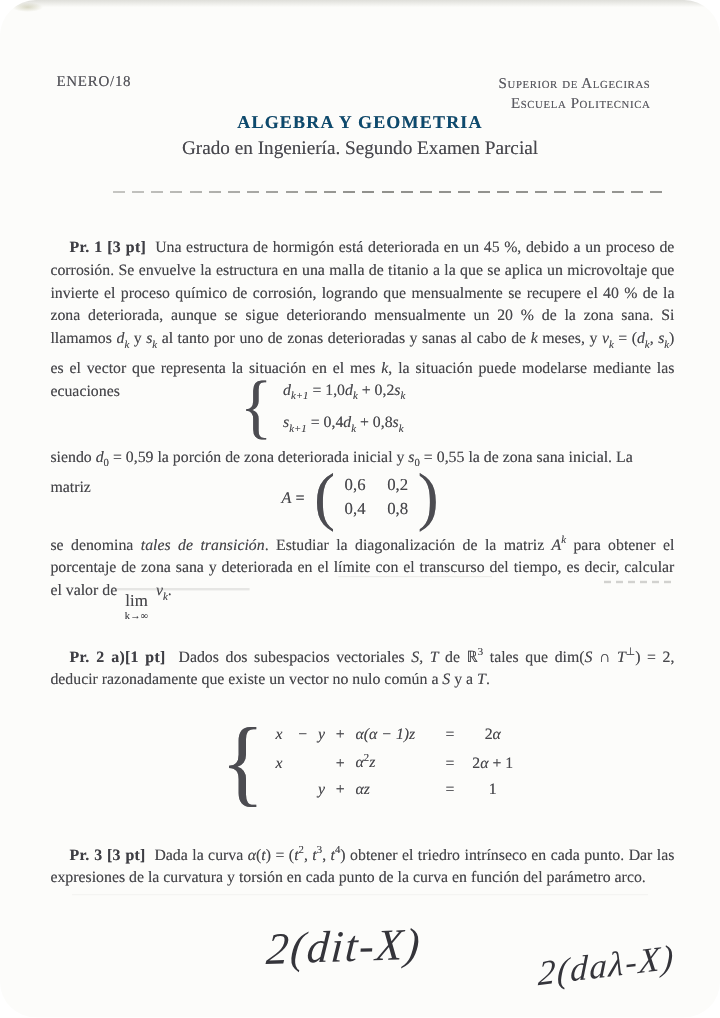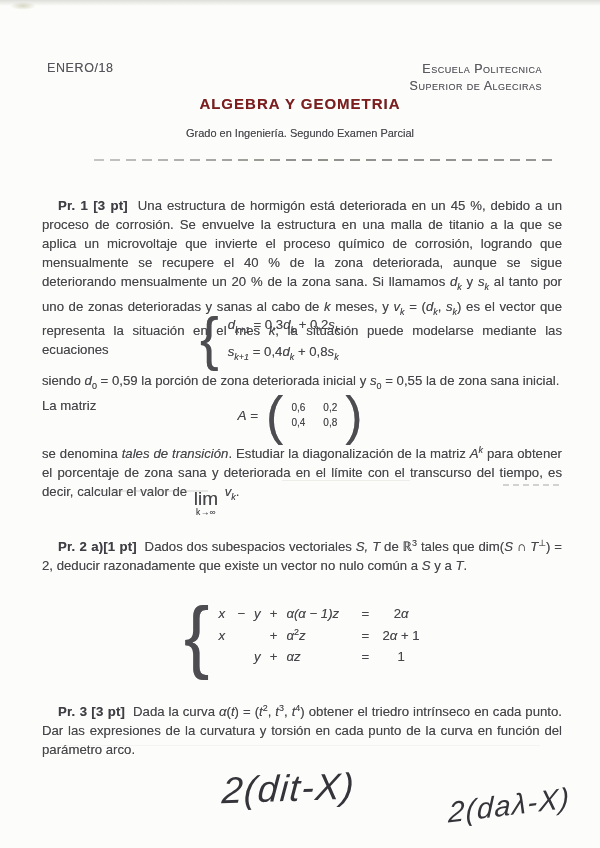--- a/index.html
+++ b/index.html
@@ -1,41 +1,42 @@
 <!DOCTYPE html>
 <html><head>
 <meta charset="utf-8">
 <style>
   html,body{margin:0;padding:0;background:#ffffff;}
   .page{
     position:relative;width:600px;height:848px;overflow:hidden;
     background:#fcfcfa;
-    font-family:Liberation Sans, sans-serif;
+    font-family:Liberation Serif, serif;
     color:#47474b;
+    border-radius:30px;
   }
   .txt{ text-shadow:0 0 .5px rgba(70,70,76,.55); }
   
   .edge-top{position:absolute;top:0;left:0;right:0;height:6px;
     background:linear-gradient(180deg,rgba(186,186,178,.45),rgba(186,186,178,0));}
   .blob{position:absolute;top:2px;left:10px;width:26px;height:8px;border-radius:50%;
     background:radial-gradient(ellipse at center,rgba(150,148,100,.35),rgba(150,148,100,0) 70%);}
   .art{position:absolute;background:#9a9a96;}
   .art1{top:484px;left:503px;width:58px;height:2px;opacity:.38;
     background:repeating-linear-gradient(90deg,#8d8d89 0 6px,transparent 6px 10px);}
   .art2{top:490px;left:96px;width:112px;height:1.5px;opacity:.22;}
   .art3{top:480px;left:282px;width:128px;height:1px;opacity:.15;}
   .art4{top:745px;left:60px;width:480px;height:1px;opacity:.08;}
   
   .date{position:absolute;top:61px;left:47px;font-size:12.5px;letter-spacing:.6px;color:#55555b;}
   .school{position:absolute;top:61px;right:58px;text-align:right;
     font-variant:small-caps;font-size:12.5px;line-height:17px;letter-spacing:.5px;color:#5a5a61;}
   .title{position:absolute;top:95px;left:0;right:0;text-align:center;
-    font-size:15px;font-weight:700;letter-spacing:1px;color:#7f1d1d;margin:0;}
+    font-size:15px;font-weight:700;letter-spacing:1px;color:#0c4a6e;margin:0;}
   .subtitle{position:absolute;top:115px;left:0;right:0;text-align:center;
-    font-size:11px;font-weight:400;color:#47474d;margin:12px;}
+    font-size:16px;font-weight:400;color:#47474d;margin:0;}
   .dashes{position:absolute;top:159px;left:94px;width:462px;height:2px;
     background:repeating-linear-gradient(90deg,#84847f 0 10px,transparent 10px 16px);
     -webkit-mask-image:linear-gradient(90deg,rgba(0,0,0,.45),rgba(0,0,0,.9) 45%,rgba(0,0,0,.85));
             mask-image:linear-gradient(90deg,rgba(0,0,0,.45),rgba(0,0,0,.9) 45%,rgba(0,0,0,.85));}
   
   .par{position:absolute;left:42px;width:520px;margin:0;
     font-size:13.2px;line-height:19px;text-align:justify;}
   .indent{text-indent:16px;}
   b{font-weight:700;color:#3e3e44;letter-spacing:.2px;}
   sub,sup{font-size:.68em;}
@@ -58,57 +59,57 @@
     font-size:13.2px;justify-items:center;align-items:baseline;}
   .grid span:nth-child(7n+1){justify-self:start;min-width:10px;}
   .grid span:nth-child(7n+5){min-width:66px;}
   .grid span:nth-child(7n){justify-self:start;min-width:46px;text-align:center;}
   
   .matrix{position:absolute;top:389px;left:0;right:0;display:flex;
     justify-content:center;align-items:center;gap:5px;}
   .mname{font-size:13.5px;margin-right:3px;}
   .paren{font-size:52px;line-height:1;font-weight:300;color:#4c4c51;transform:scaleY(1.04);}
   .mgrid{display:grid;grid-template-columns:auto auto;column-gap:18px;row-gap:4px;
-    font-size:10px;text-align:center;margin:0 3px;}
+    font-size:14px;text-align:center;margin:0 3px;}
   
   .lim{display:inline-flex;flex-direction:column;align-items:center;
     line-height:.95;vertical-align:-9px;margin:0 3px;}
-  .limtop{font-size:19px;}
+  .limtop{font-size:14px;}
   .limbot{font-size:8.5px;letter-spacing:.3px;}
   
   .hw{position:absolute;font-style:italic;color:#34343a;letter-spacing:1.5px;font-weight:400;}
   .hw-left{top:768px;left:222px;font-size:37px;transform:rotate(-2deg) skewX(-6deg);}
   .hw-right{top:789px;left:448px;font-size:29px;transform:rotate(-7deg) skewX(-9deg);}
 </style>
 </head>
 <body>
 
 <div class="page">
 
   <div class="edge-top"></div>
   <div class="blob"></div>
 
   <div class="date txt">ENERO/18</div>
 
   <div class="school txt">
+    <div>Superior de Algeciras</div>
     <div>Escuela Politecnica</div>
-    <div>Superior de Algeciras</div>
   </div>
 
   <h1 class="title txt">ALGEBRA Y GEOMETRIA</h1>
   <h2 class="subtitle txt">Grado en Ingeniería. Segundo Examen Parcial</h2>
 
   <div class="dashes"></div>
 
   <p class="par indent txt p-intro"><b>Pr. 1 [3 pt]</b><span>&nbsp; Una estructura de hormigón está deteriorada en un 45 %, debido a un proceso de corrosión. Se envuelve la estructura en una malla de titanio a la que se aplica un microvoltaje que invierte el proceso químico de corrosión, logrando que mensualmente se recupere el 40 % de la zona deteriorada, aunque se sigue deteriorando mensualmente un 20 % de la zona sana. Si llamamos </span><i>d</i><sub class="it">k</sub><span> y </span><i>s</i><sub class="it">k</sub><span> al tanto por uno de zonas deterioradas y sanas al cabo de </span><i>k</i><span> meses, y </span><i>v</i><sub class="it">k</sub><span> = (</span><i>d</i><sub class="it">k</sub><span>, </span><i>s</i><sub class="it">k</sub><span>) es el vector que representa la situación en el mes </span><i>k</i><span>, la situación puede modelarse mediante las ecuaciones</span></p>
 
   <div class="sys sys1">
     <span class="brace txt">{</span>
     <div class="rows">
-      <div class="txt"><i>d</i><sub class="it">k+1</sub><span> = 0,3</span><i>d</i><sub class="it">k</sub><span> + 0,2</span><i>s</i><sub class="it">k</sub></div>
+      <div class="txt"><i>d</i><sub class="it">k+1</sub><span> = 1,0</span><i>d</i><sub class="it">k</sub><span> + 0,2</span><i>s</i><sub class="it">k</sub></div>
       <div class="txt"><i>s</i><sub class="it">k+1</sub><span> = 0,4</span><i>d</i><sub class="it">k</sub><span> + 0,8</span><i>s</i><sub class="it">k</sub></div>
     </div>
   </div>
 
   <p class="par txt p-siendo"><span>siendo </span><i>d</i><sub>0</sub><span> = 0,59 la porción de zona deteriorada inicial y </span><i>s</i><sub>0</sub><span> = 0,55 la de zona sana inicial. La matriz</span></p>
 
   <div class="matrix">
     <span class="mname txt"><i>A</i><span> =</span></span>
     <span class="paren txt">(</span>
     <div class="mgrid">

